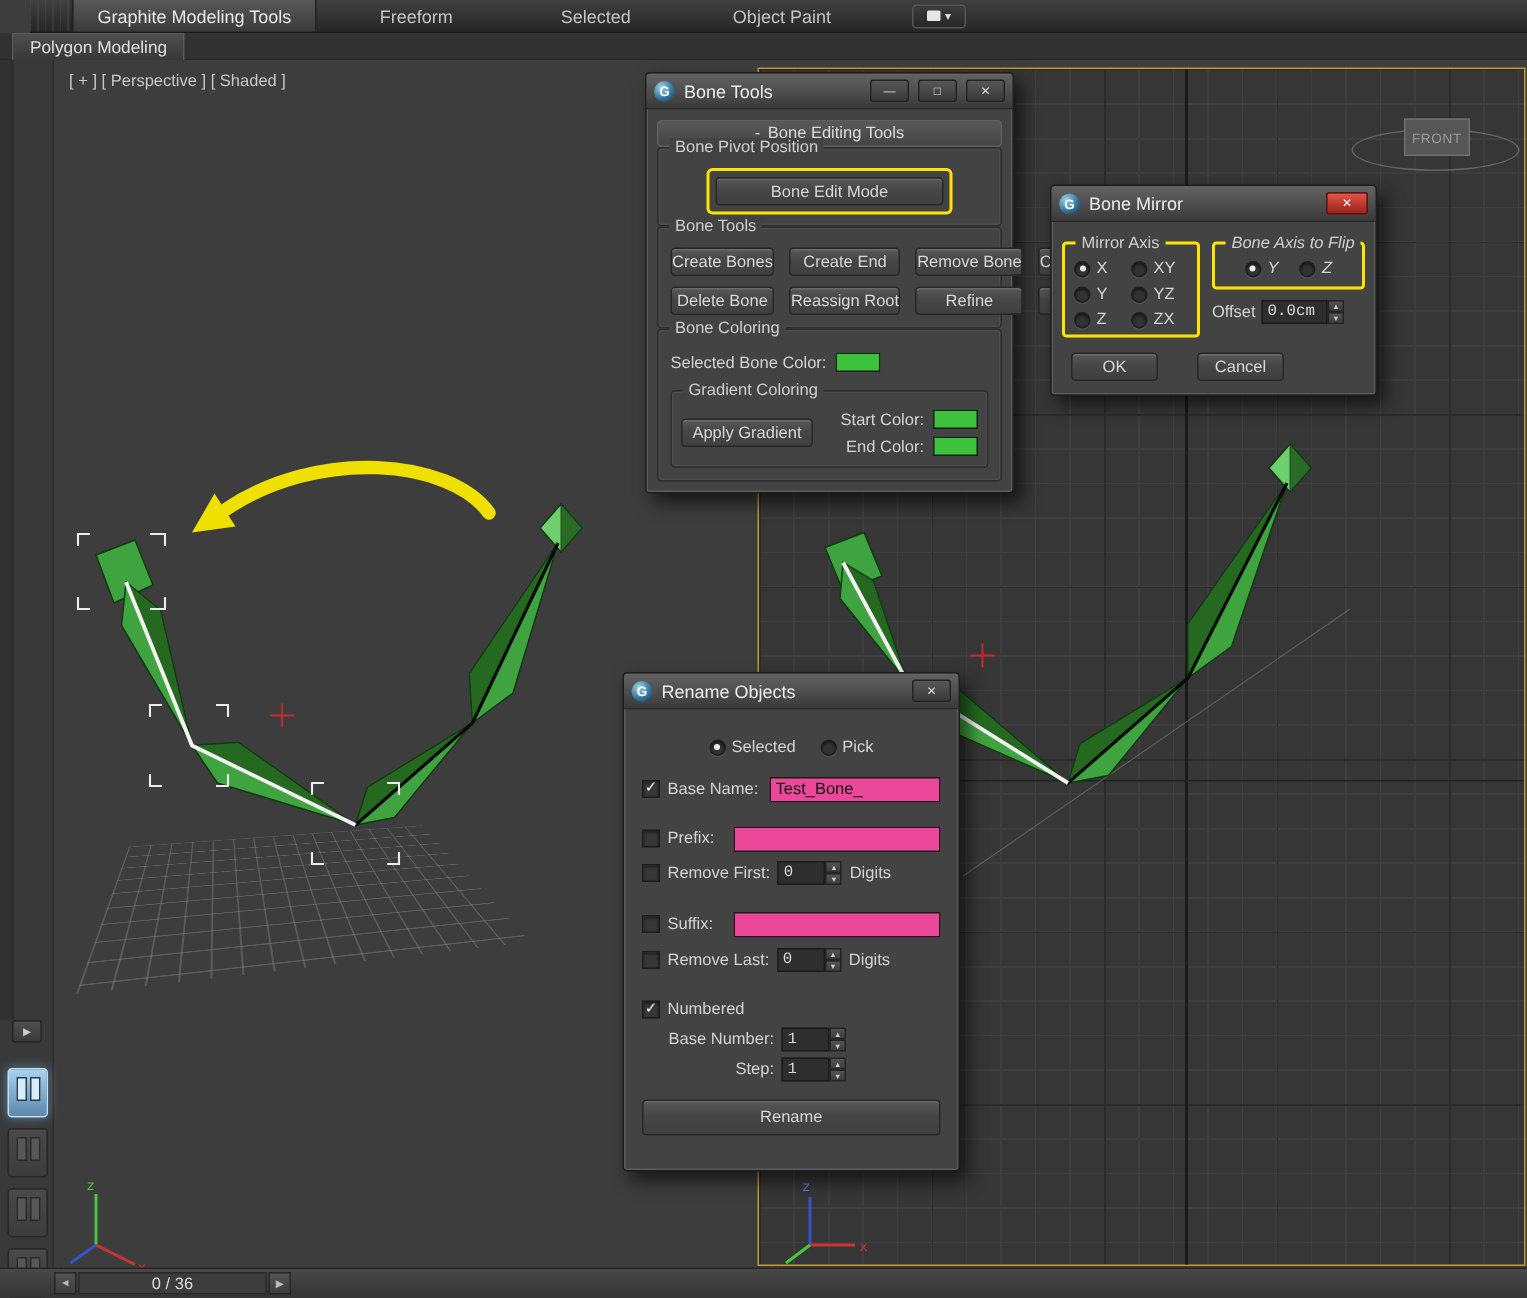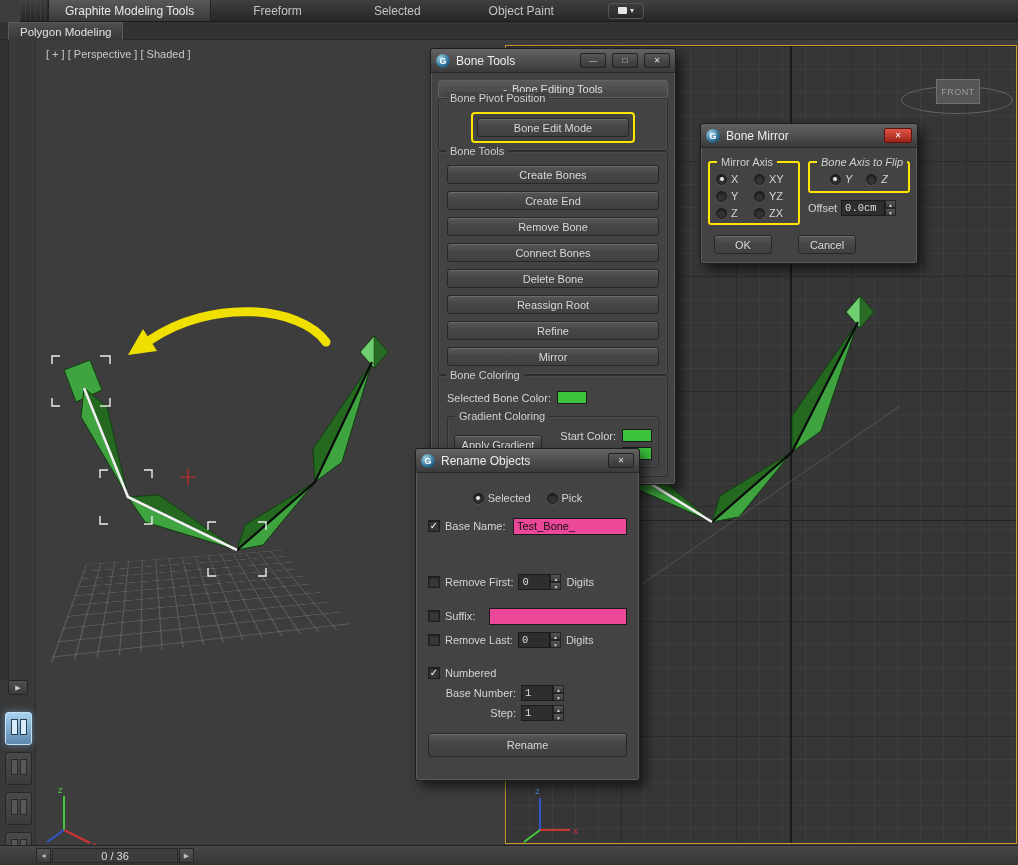--- a/index.html
+++ b/index.html
@@ -129,21 +129,21 @@
     padding:0 3px; display:flex; align-items:center;font-family:Liberation Mono, monospace; }
   .spin .arrows { display:flex; flex-direction:column; }
   .spin .arrows i { width:11px; height:8px; font-style:normal; font-size:5px; line-height:8px; text-align:center;
     color:#ccc; background:linear-gradient(#535353,#3d3d3d); border:1px solid #242424; }
 
   
   #dlg-bone-tools { left:430px; top:48px; width:246px; }
   #dlg-bone-tools .grp { }
   #bt-pivot { padding:13px 8px 7px; display:flex; justify-content:center; }
   #bt-tools { padding:13px 8px 8px; }
-  .btn-grid { display:grid; grid-template-columns:1fr; gap:7px 10px; }
+  .btn-grid { display:grid; grid-template-columns:1fr 1fr 1fr 1fr; gap:7px 10px; }
   #bt-color { padding:13px 8px 8px; }
   .col-row { display:flex; align-items:center; gap:6px; margin:2px 0; }
   #bt-grad { margin-top:12px; padding:12px 6px 7px; display:flex; align-items:center; gap:8px; }
   .grad-col { display:flex; flex-direction:column; gap:5px; flex:1; }
   .grad-col .col-row { justify-content:flex-end; margin:0; }
 
   
   #dlg-bone-mirror { left:700px; top:123px; width:218px; }
   .bm-row { display:flex; gap:8px; margin-top:6px; }
   #bm-axis { width:108px; padding:10px 6px 4px; }
@@ -435,20 +435,25 @@
           <span class="lbl">Pick</span>
         </span>
     </div>
 
     <div class="rn-row" style="top:44px">
       <span class="cb"><i>✓</i></span>
       <span class="lbl">Base Name:</span>
       <input class="tin ml-auto" style="width: 114px;" readonly="" value="Test_Bone_">
     </div>
 
+    <div class="rn-row" style="top:77px">
+      <span class="cb"></span>
+      <span class="lbl">Prefix:</span>
+      <input class="tin ml-auto" style="width: 138px;" readonly="" value="">
+    </div>
 
     <div class="rn-row" style="top:100px">
       <span class="cb"></span>
       <span class="lbl">Remove First:</span>
       <span class="spin">
         <span class="val">0</span>
         <span class="arrows">
             <i>▲</i>
             <i>▼</i>
           </span>

